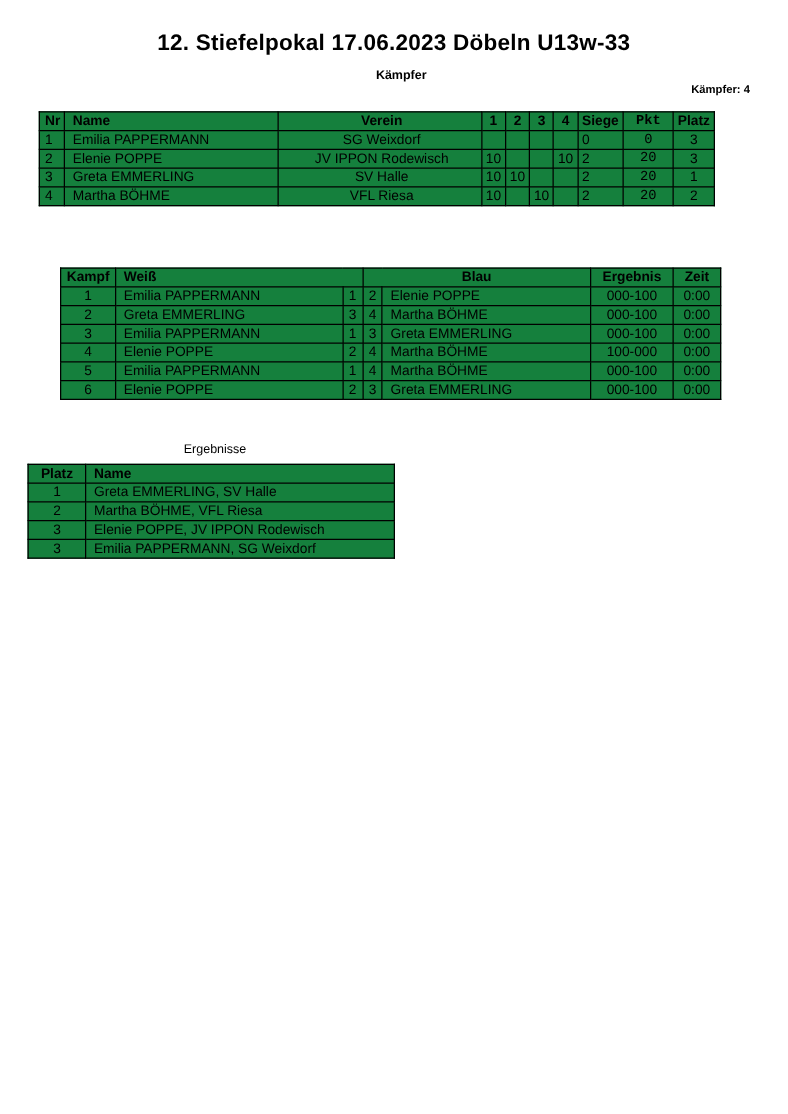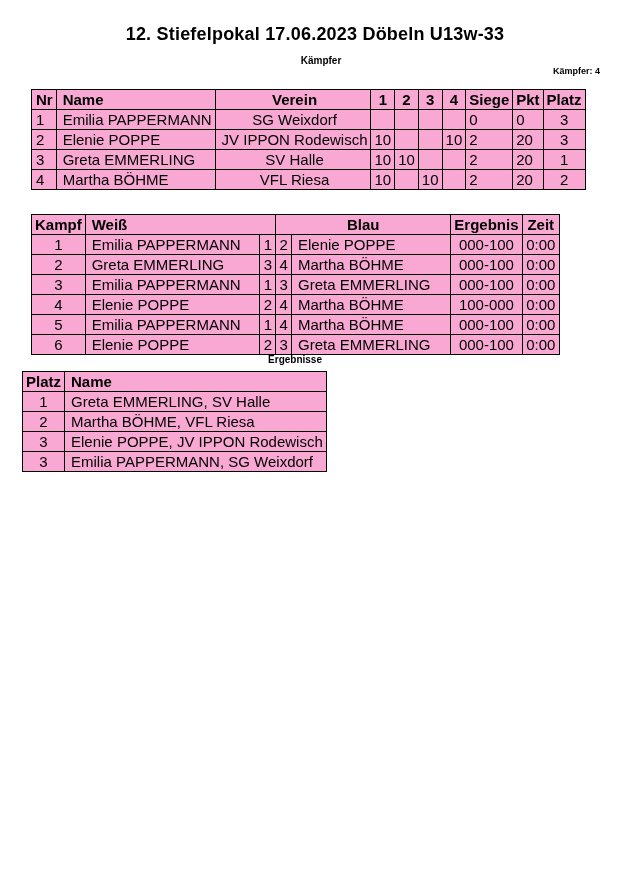--- a/index.html
+++ b/index.html
@@ -42,29 +42,29 @@
   }
 
   .heading-kaempfer { margin-top: 10px; }
   .heading-kaempfe  { margin-top: 22px; }
 
   .heading-ergebnisse {
     position: absolute;
     left: 22px;
     top: 354px;
     width: 300px;
-    text-align: right;
+    text-align: center;
     font-size: 10px;
-    font-weight: bold;
+    font-weight: normal;
   }
 
   table {
     border-collapse: collapse;
-    font-size: 15px;
-    background: #f9a8d4;
+    font-size: 11px;
+    background: #15803d;
     padding-left: 40px;
   }
   table td, table th {
     border: 1px solid #000000;
     padding: 1px 3px;
     height: 15px;
     box-sizing: border-box;
     font-weight: normal;
     white-space: nowrap;
   }
@@ -79,27 +79,27 @@
     left: 31px;
     top: 89px;
     width: 541px;
   }
   #kaempfer-table .c-nr     { width: 18px;  text-align: left; padding-left: 4px;}
   #kaempfer-table th.c-nr   { text-align: left; }
   #kaempfer-table .c-name   { width: 185px; text-align: left; padding-left: 6px;}
   #kaempfer-table .c-verein { width: 175px; text-align: center; padding-left: 6px;}
   #kaempfer-table .c-r      { width: 19px;  text-align: center; }
   #kaempfer-table .c-siege  { width: 30px;  text-align: left; }
-  #kaempfer-table .c-pkt    { width: 44px;  text-align: left; }
+  #kaempfer-table .c-pkt    { width: 44px;  text-align: center; font-family: Liberation Mono, monospace; }
   #kaempfer-table .c-platz  { width: 32px;  text-align: center; }
 
   
   #kaempfe-table {
     position: absolute;
-    left: 31px;
+    left: 48px;
     top: 214px;
     width: 529px;
   }
   #kaempfe-table .k-kampf   { width: 44px; text-align: center; }
   #kaempfe-table th.k-kampf { text-align: center; }
   #kaempfe-table .k-weiss   { width: 182px; text-align: left; padding-left: 6px; margin-left: 35px;}
   #kaempfe-table .k-nw      { width: 16px; text-align: center; }
   #kaempfe-table .k-nb      { width: 16px; text-align: center; }
   #kaempfe-table .k-blau    { width: 167px; text-align: left; padding-left: 6px;}
   #kaempfe-table .k-erg     { width: 66px; text-align: center; }

